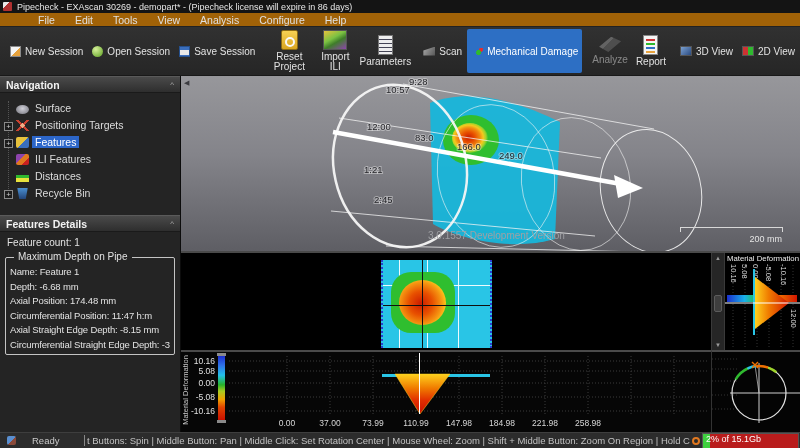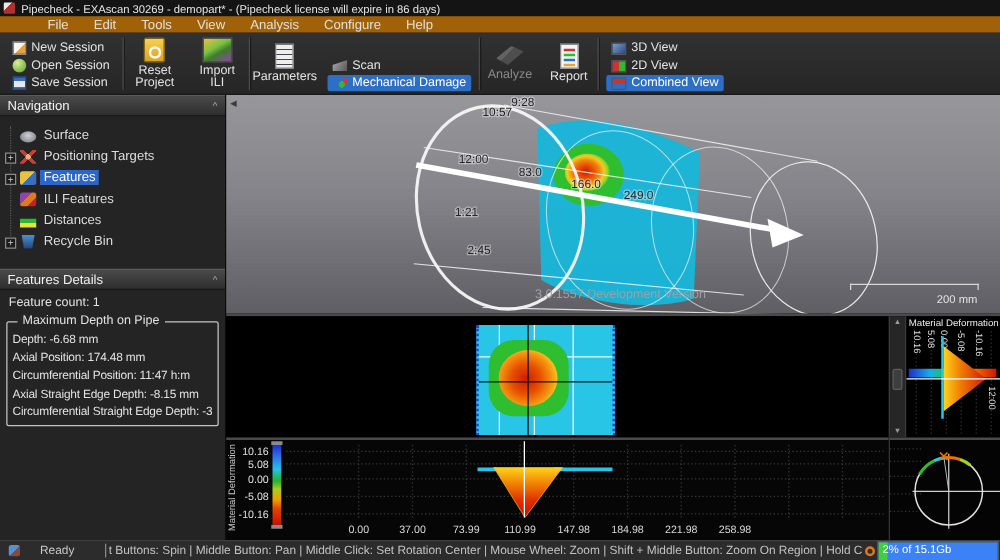--- a/index.html
+++ b/index.html
@@ -12,21 +12,21 @@
   .title-icon{width:9px;height:9px;border-radius:1px;background:linear-gradient(135deg,#e8e8e8 35%,#b03030 35%)}
   .title-text{font-size:9px;color:#e6e6e6;white-space:nowrap}
 
   
   .menubar{position:absolute;top:13px;left:0;width:800px;height:14px;background:#a16207;display:flex;align-items:center;padding-left:28px;border-bottom:1px solid #222}
   .menu-item{font-size:10.5px;color:#e0e0e0;padding:0 10px;white-space:nowrap}
 
   
   .toolbar{position:absolute;top:27px;left:0;width:800px;height:49px;background:linear-gradient(#313131,#262626);display:flex;align-items:stretch;border-bottom:1px solid #191919}
   .tb-sep{width:1px;background:#4a4a4a;margin:3px 0;box-shadow:1px 0 0 #1b1b1b}
-  .tb-col{display:flex;flex-direction:column;justify-content:flex-end;gap:1px;padding:2px 6px}
+  .tb-col{display:flex;flex-direction:row;justify-content:flex-start;gap:1px;padding:2px 6px}
   .tb-row{display:flex;align-items:center;gap:4px;font-size:10px;color:#e2e2e2;padding:1px 4px;border-radius:2px;white-space:nowrap}
   .tb-row.active{background:#2d6fc4;color:#fff}
   .tb-big{display:flex;flex-direction:column;align-items:center;justify-content:center;gap:2px;padding:2px 4px;font-size:10px;color:#e2e2e2;text-align:center;line-height:1.05;width:52px}
   .tb-big.disabled{opacity:.5}
   .i{display:inline-block;flex:0 0 auto}
   .i-new{width:11px;height:11px;background:linear-gradient(135deg,#f5f5f5 55%,#e8a33d 55%);border:1px solid #8a8a8a}
   .i-open{width:11px;height:11px;border-radius:50%;background:radial-gradient(circle at 35% 30%,#d6f09a,#5a9e1f)}
   .i-save{width:11px;height:11px;background:linear-gradient(#3a6ebd 0 3px,#e8e8e8 3px 8px,#3a6ebd 8px);border:1px solid #26508c}
   .i-import{width:24px;height:20px;border:1px solid #555;background:linear-gradient(150deg,#e8c23d 0%,#7ac143 40%,#3f7d2a 60%,#8e44ad 100%)}
   .i-reset{width:17px;height:20px;background:linear-gradient(#f7d154,#d9a520);border:1px solid #8a6a14;border-radius:2px;position:relative}
@@ -37,21 +37,21 @@
   .i-mech{width:12px;height:9px;background:radial-gradient(circle at 25% 40%,#2d6fc4 2.5px,transparent 2.7px),radial-gradient(circle at 62% 62%,#2fb92f 2.5px,transparent 2.7px),radial-gradient(circle at 85% 30%,#e03030 2px,transparent 2.2px)}
   .i-analyze{width:22px;height:16px;background:linear-gradient(135deg,#9a9a9a 0 40%,#6f6f6f 40%);clip-path:polygon(0 62%,55% 0,100% 28%,42% 95%)}
   .i-report{width:15px;height:20px;background:#f5f5f5;border:1px solid #888;background-image:linear-gradient(#cc3333,#cc3333),linear-gradient(#2fb92f,#2fb92f),linear-gradient(#2d6fc4,#2d6fc4),linear-gradient(#e8a33d,#e8a33d);background-size:9px 2px;background-repeat:no-repeat;background-position:2px 3px,2px 7px,2px 11px,2px 15px}
   .i-3d{width:12px;height:10px;background:linear-gradient(135deg,#7aa0d0,#2a4a80);border:1px solid #555}
   .i-2d{width:12px;height:10px;background:linear-gradient(90deg,#cc3333 50%,#2fb92f 50%);border:1px solid #555}
   .i-comb{width:12px;height:10px;background:linear-gradient(180deg,#cc3333 0 50%,#2d6fc4 50%);border:1px solid #555}
 
   
   .sidebar{position:absolute;left:0;top:76px;width:181px;height:356px;background:#242424;border-right:1px solid #0c0c0c;display:flex;flex-direction:column}
   .panel-header{height:17px;flex:0 0 17px;background:linear-gradient(#4a4a4a,#2e2e2e);display:flex;align-items:center;justify-content:space-between;padding:0 6px;border-top:1px solid #5a5a5a;border-bottom:1px solid #1a1a1a}
-  .panel-title{font-size:10.5px;font-weight:normal;color:#f2f2f2}
+  .panel-title{font-size:10.5px;font-weight:bold;color:#f2f2f2}
   .chevron{font-size:8px;color:#aaa}
   .tree{height:122px;flex:0 0 122px;padding-top:4px;position:relative}
   .tree::before{content:"";position:absolute;left:8px;top:8px;bottom:26px;border-left:1px dotted #555}
   .titem{height:17px;display:flex;align-items:flex-end;padding-left:4px;gap:3px;font-size:10.5px;color:#dcdcdc;position:relative}
   .expander{width:9px;height:9px;border:1px solid #8a8a8a;background:#1c1c1c;color:#ccc;font-size:8px;line-height:7px;text-align:center;flex:0 0 9px}
   .expander.hidden{visibility:hidden}
   .ticon{width:13px;height:11px;flex:0 0 13px}
   .ti-surface{border-radius:50%;height:9px;background:radial-gradient(ellipse at 50% 40%,#d0d0d8,#707078)}
   .ti-targets{background:radial-gradient(circle,#e8b08a 2px,transparent 2.2px),linear-gradient(45deg,transparent 42%,#c84030 42% 58%,transparent 58%),linear-gradient(-45deg,transparent 42%,#c84030 42% 58%,transparent 58%)}
   .ti-features{border-radius:2px;background:linear-gradient(135deg,#e8c23d 0 50%,#3a6ebd 50%)}
@@ -94,21 +94,21 @@
   .pchart{position:absolute;left:181px;top:350px;width:530px;height:82px;background:#060606;border-top:2px solid #4a4a4a;overflow:hidden}
   
   .cpanel{position:absolute;left:711px;top:350px;width:89px;height:82px;background:#040404;border-top:2px solid #4a4a4a;border-left:1px solid #333;overflow:hidden}
 
   
   .statusbar{position:absolute;left:0;top:432px;width:800px;height:16px;background:#2c2c2c;border-top:1px solid #3e3e3e;display:flex;align-items:center;font-size:9.5px;color:#c8c8c8}
   .sb-icon{width:9px;height:9px;margin-left:7px;border-radius:2px;background:linear-gradient(135deg,#5a8fd0 0 50%,#8a4a3a 50%);flex:0 0 auto}
   .sb-ready{margin-left:16px;width:52px;flex:0 0 auto}
   .sb-hints{flex:1;overflow:hidden;white-space:nowrap;border-left:1px solid #888;padding-left:2px;color:#c2c2c2}
   .sb-dot{width:8px;height:8px;border-radius:50%;border:2px solid #e07820;margin:0 2px;flex:0 0 auto}
-  .sb-progress{width:97px;height:16px;background:#3b82f6;border:1px solid #555;position:relative;margin-right:1px;flex:0 0 auto}
+  .sb-progress{width:97px;height:16px;background:#b91c1c;border:1px solid #555;position:relative;margin-right:1px;flex:0 0 auto}
   .sb-fill{position:absolute;left:0;top:0;bottom:0;width:7px;background:#3fd03f}
   .sb-ptext{position:absolute;left:3px;top:0;font-size:9px;color:#fff;line-height:10px;white-space:nowrap}
 </style>
 </head>
 <body>
 
 <div class="titlebar">
   <span class="title-icon"></span>
   <span class="title-text">Pipecheck - EXAscan 30269 - demopart* - (Pipecheck license will expire in 86 days)</span>
 </div>
@@ -226,20 +226,21 @@
       </div>
   </div>
   <div class="panel-header">
     <span class="panel-title">Features Details</span>
     <span class="chevron">^</span>
   </div>
   <div class="details-content">
     <div class="count-row">Feature count: 1</div>
     <div class="groupbox">
       <span class="legend">Maximum Depth on Pipe</span>
+      <div class="gb-row">Name: Feature 1</div>
       <div class="gb-row">Depth: -6.68 mm</div>
       <div class="gb-row">Axial Position: 174.48 mm</div>
       <div class="gb-row">Circumferential Position: 11:47 h:m</div>
       <div class="gb-row">Axial Straight Edge Depth: -8.15 mm</div>
       <div class="gb-row">Circumferential Straight Edge Depth: -3.70</div>
     </div>
   </div>
 </div>
 
 <div class="view3d">

